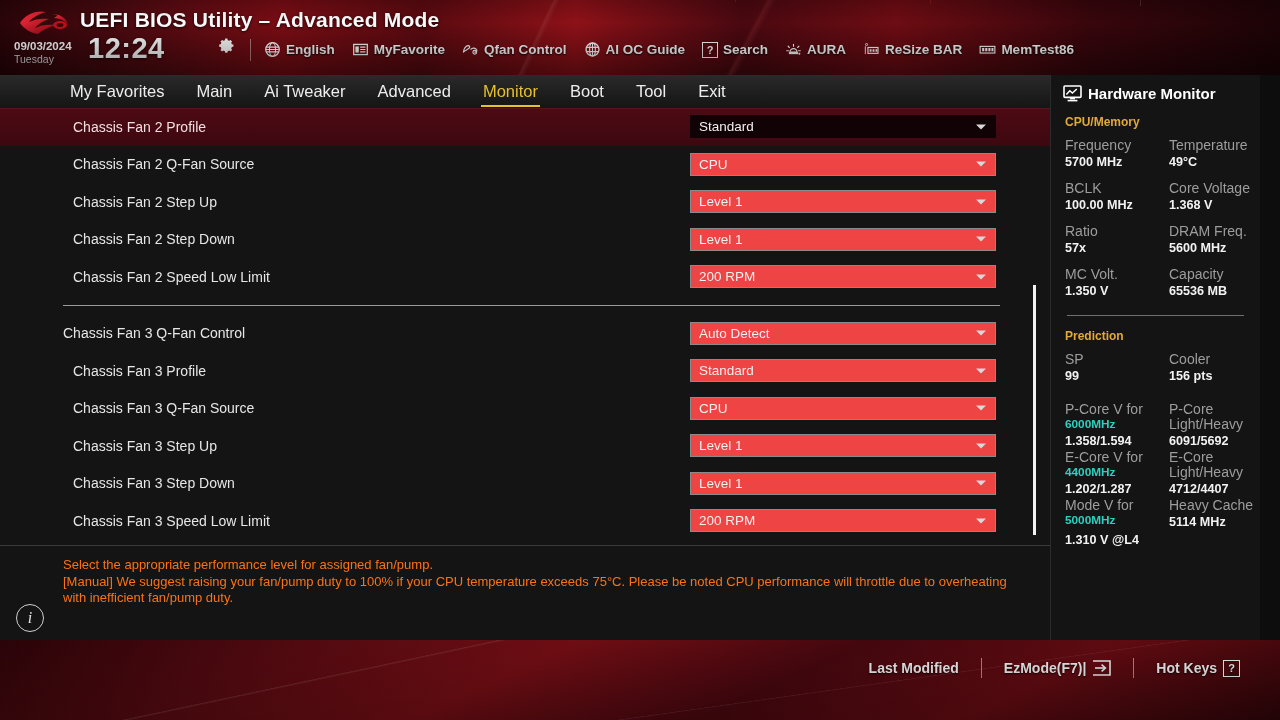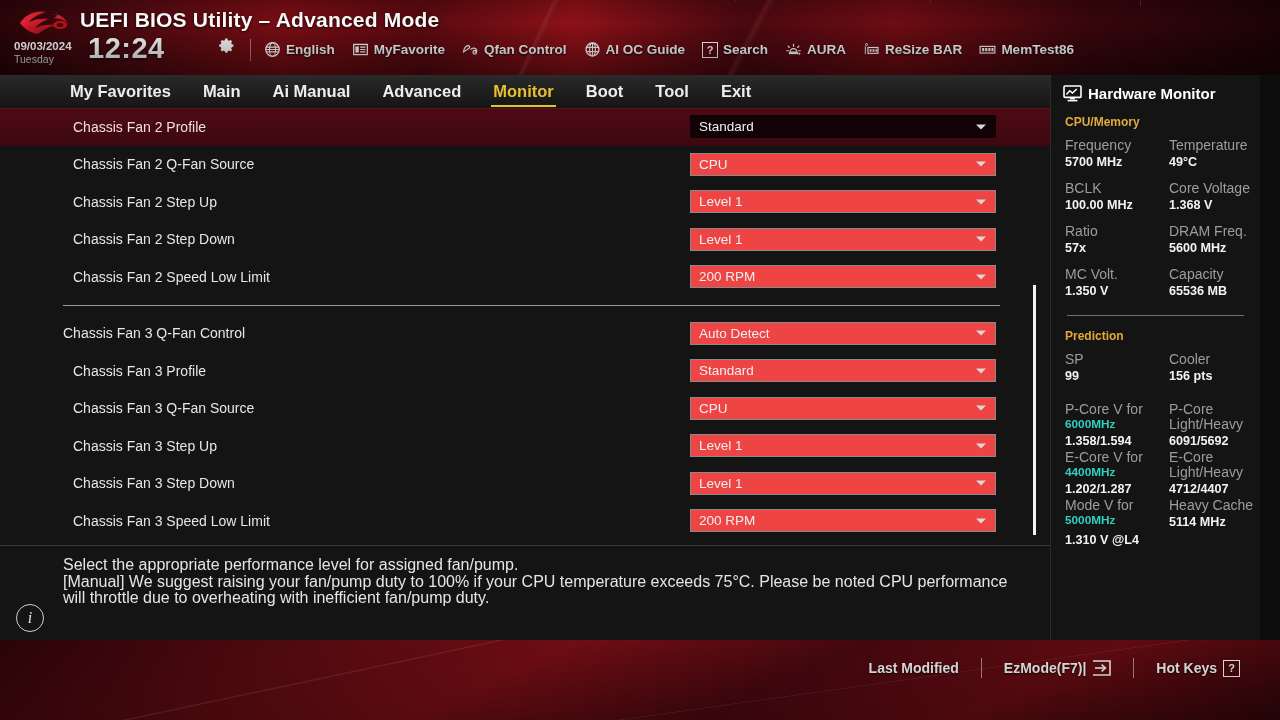--- a/index.html
+++ b/index.html
@@ -59,21 +59,21 @@
     font-size: 11px; font-weight: bold; display: flex; align-items: center; justify-content: center;
   }
 
   
   .menubar {
     position: absolute; left: 0; top: 75px; width: 1050px; height: 33px;
     background: linear-gradient(180deg, #2a2a2a 0%, #1e1e1e 55%, #151515 100%);
     display: flex; align-items: center; padding-left: 54px; gap: 0;
   }
   .menu-item {
-    font-size: 16.5px; color: #ededed; font-weight: bold; cursor: pointer;
+    font-size: 16.5px; color: #ededed; font-weight: normal; cursor: pointer;
     padding: 2px 16px; position: relative; white-space: nowrap; text-align: center;
   }
   .menu-item.active { color: #e8bf2e; }
   .menu-item.active::after {
     content: ""; position: absolute; left: 14px; right: 14px; bottom: -4px; height: 2px; background: #e8bf2e;
   }
 
   
   .content {
     position: absolute; left: 0; top: 108px; width: 1050px; height: 437px;
@@ -118,21 +118,21 @@
     background: #141414; border-top: 1px solid #3a3a3a;
   }
   .help-icon {
     position: absolute; left: 16px; top: 58px; width: 28px; height: 28px;
     border: 1.6px solid #cfcfcf; border-radius: 50%;
     display: flex; align-items: center; justify-content: center;
     color: #e0e0e0; font-size: 16px; font-style: italic; font-family: "Liberation Serif", serif;
   }
   .help-text {
     position: absolute; left: 63px; top: 11px; width: 965px;
-    font-size: 16px; line-height: 16.5px; color: #e5e5e5;
+    font-size: 13px; line-height: 16.5px; color: #f97316;
   }
 
   
   .sidebar {
     position: absolute; left: 1050px; top: 75px; width: 210px; height: 565px;
     background: #141414; border-left: 1px solid #2b2b2b;
   }
   .hm-head { display: flex; align-items: center; gap: 6px; padding: 10px 0 0 12px; }
   .hm-head .t { font-size: 15px; color: #fff; font-weight: bold; }
   .sb-section {
@@ -272,21 +272,21 @@
           <path d="M4.4 8h3v4.6h-3zM8.8 8h3v4.6h-3zM13.2 8h3v4.6h-3zM17.6 8h2.8v4.6h-2.8z" fill="#fff"></path>
         </svg>
         <span class="lbl">MemTest86</span>
       </div>
     </div>
   </div>
 
   <div class="menubar">
     <div class="menu-item">My Favorites</div>
     <div class="menu-item">Main</div>
-    <div class="menu-item">Ai Manual</div>
+    <div class="menu-item">Ai Tweaker</div>
     <div class="menu-item">Advanced</div>
     <div class="menu-item active">Monitor</div>
     <div class="menu-item">Boot</div>
     <div class="menu-item">Tool</div>
     <div class="menu-item">Exit</div>
   </div>
 
   <div class="content">
 
     <div class="row selected">

